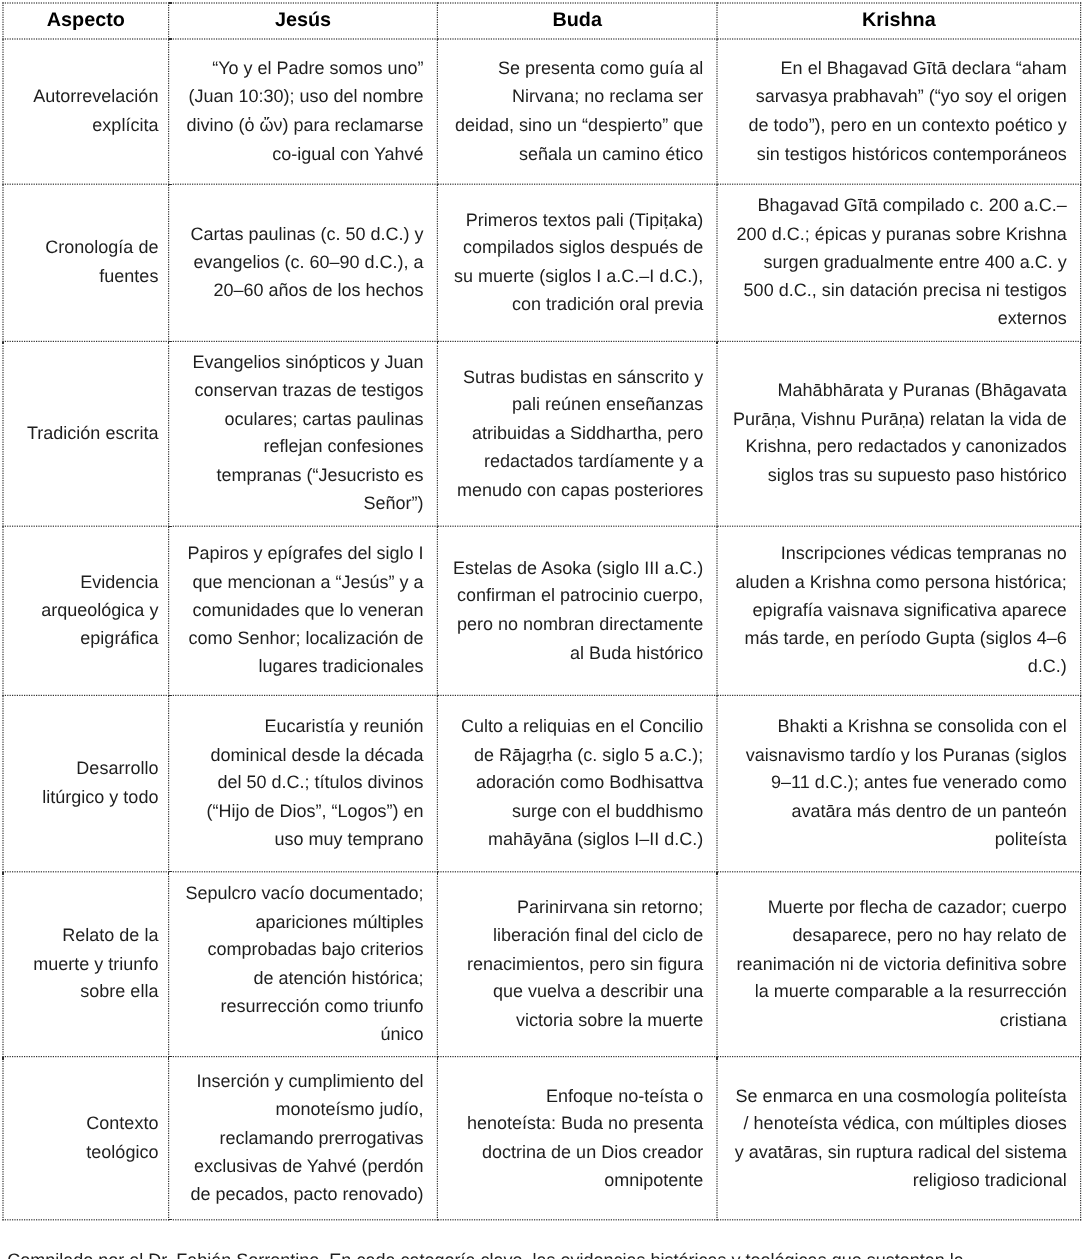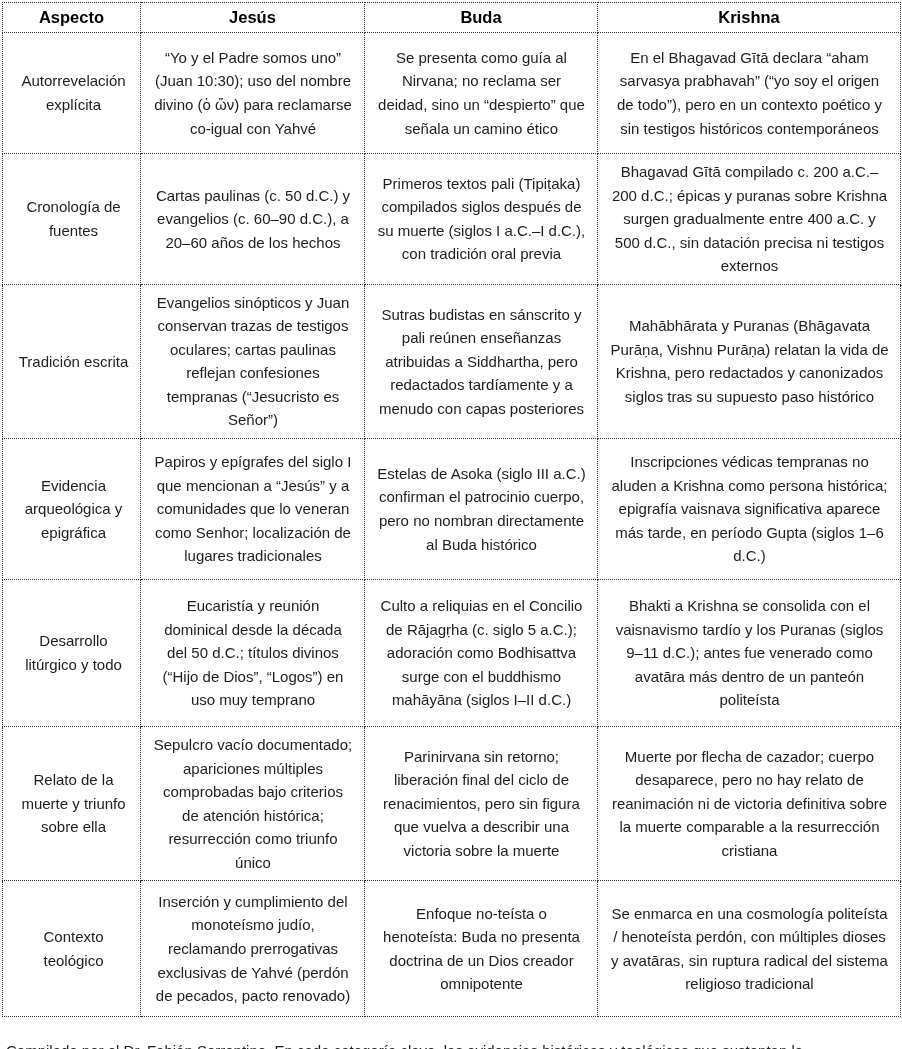--- a/index.html
+++ b/index.html
@@ -21,21 +21,21 @@
     table-layout: fixed;
   }
   col.c-aspect  { width: 138px; }
   col.c-jesus   { width: 224px; }
   col.c-buda    { width: 233px; }
   col.c-krishna { width: 303px; }
 
   th, td {
     border: 1px dotted #2e2e2e;
     vertical-align: middle;
-    text-align: center;
+    text-align: right;
   }
   th {
     font-size: 16.5px;
     font-weight: bold;
     color: #000000;
     text-align: center;
     padding: 5px 4px;
     height: 30px;
   }
   td {
@@ -100,37 +100,37 @@
         <tr>
           <td class="aspect-cell">Tradición escrita</td>
           <td>Evangelios sinópticos y Juan conservan trazas de testigos oculares; cartas paulinas reflejan confesiones tempranas (“Jesucristo es Señor”)</td>
           <td>Sutras budistas en sánscrito y pali reúnen enseñanzas atribuidas a Siddhartha, pero redactados tardíamente y a menudo con capas posteriores</td>
           <td>Mahābhārata y Puranas (Bhāgavata Purāṇa, Vishnu Purāṇa) relatan la vida de Krishna, pero redactados y canonizados siglos tras su supuesto paso histórico</td>
         </tr>
         <tr>
           <td class="aspect-cell">Evidencia arqueológica y epigráfica</td>
           <td>Papiros y epígrafes del siglo I que mencionan a “Jesús” y a comunidades que lo veneran como Senhor; localización de lugares tradicionales</td>
           <td>Estelas de Asoka (siglo III a.C.) confirman el patrocinio cuerpo, pero no nombran directamente al Buda histórico</td>
-          <td>Inscripciones védicas tempranas no aluden a Krishna como persona histórica; epigrafía vaisnava significativa aparece más tarde, en período Gupta (siglos 1–6 d.C.)</td>
+          <td>Inscripciones védicas tempranas no aluden a Krishna como persona histórica; epigrafía vaisnava significativa aparece más tarde, en período Gupta (siglos 4–6 d.C.)</td>
         </tr>
         <tr>
           <td class="aspect-cell">Desarrollo litúrgico y todo</td>
           <td>Eucaristía y reunión dominical desde la década del 50 d.C.; títulos divinos (“Hijo de Dios”, “Logos”) en uso muy temprano</td>
           <td>Culto a reliquias en el Concilio de Rājagṛha (c. siglo 5 a.C.); adoración como Bodhisattva surge con el buddhismo mahāyāna (siglos I–II d.C.)</td>
           <td>Bhakti a Krishna se consolida con el vaisnavismo tardío y los Puranas (siglos 9–11 d.C.); antes fue venerado como avatāra más dentro de un panteón politeísta</td>
         </tr>
         <tr>
           <td class="aspect-cell">Relato de la muerte y triunfo sobre ella</td>
           <td>Sepulcro vacío documentado; apariciones múltiples comprobadas bajo criterios de atención histórica; resurrección como triunfo único</td>
           <td>Parinirvana sin retorno; liberación final del ciclo de renacimientos, pero sin figura que vuelva a describir una victoria sobre la muerte</td>
           <td>Muerte por flecha de cazador; cuerpo desaparece, pero no hay relato de reanimación ni de victoria definitiva sobre la muerte comparable a la resurrección cristiana</td>
         </tr>
         <tr>
           <td class="aspect-cell">Contexto teológico</td>
           <td>Inserción y cumplimiento del monoteísmo judío, reclamando prerrogativas exclusivas de Yahvé (perdón de pecados, pacto renovado)</td>
           <td>Enfoque no-teísta o henoteísta: Buda no presenta doctrina de un Dios creador omnipotente</td>
-          <td>Se enmarca en una cosmología politeísta / henoteísta perdón, con múltiples dioses y avatāras, sin ruptura radical del sistema religioso tradicional</td>
+          <td>Se enmarca en una cosmología politeísta / henoteísta védica, con múltiples dioses y avatāras, sin ruptura radical del sistema religioso tradicional</td>
         </tr>
       </tbody>
   </table>
 
   <p class="footnote">Compilado por el Dr. Fabián Ṣorrentino. En cada categoría clave, las evidencias históricas y teológicas que sustentan la comprensión de la divinidad o estatus religioso de Jesús, Buda y Krishna.</p>
 </div>
 
 </body></html>

